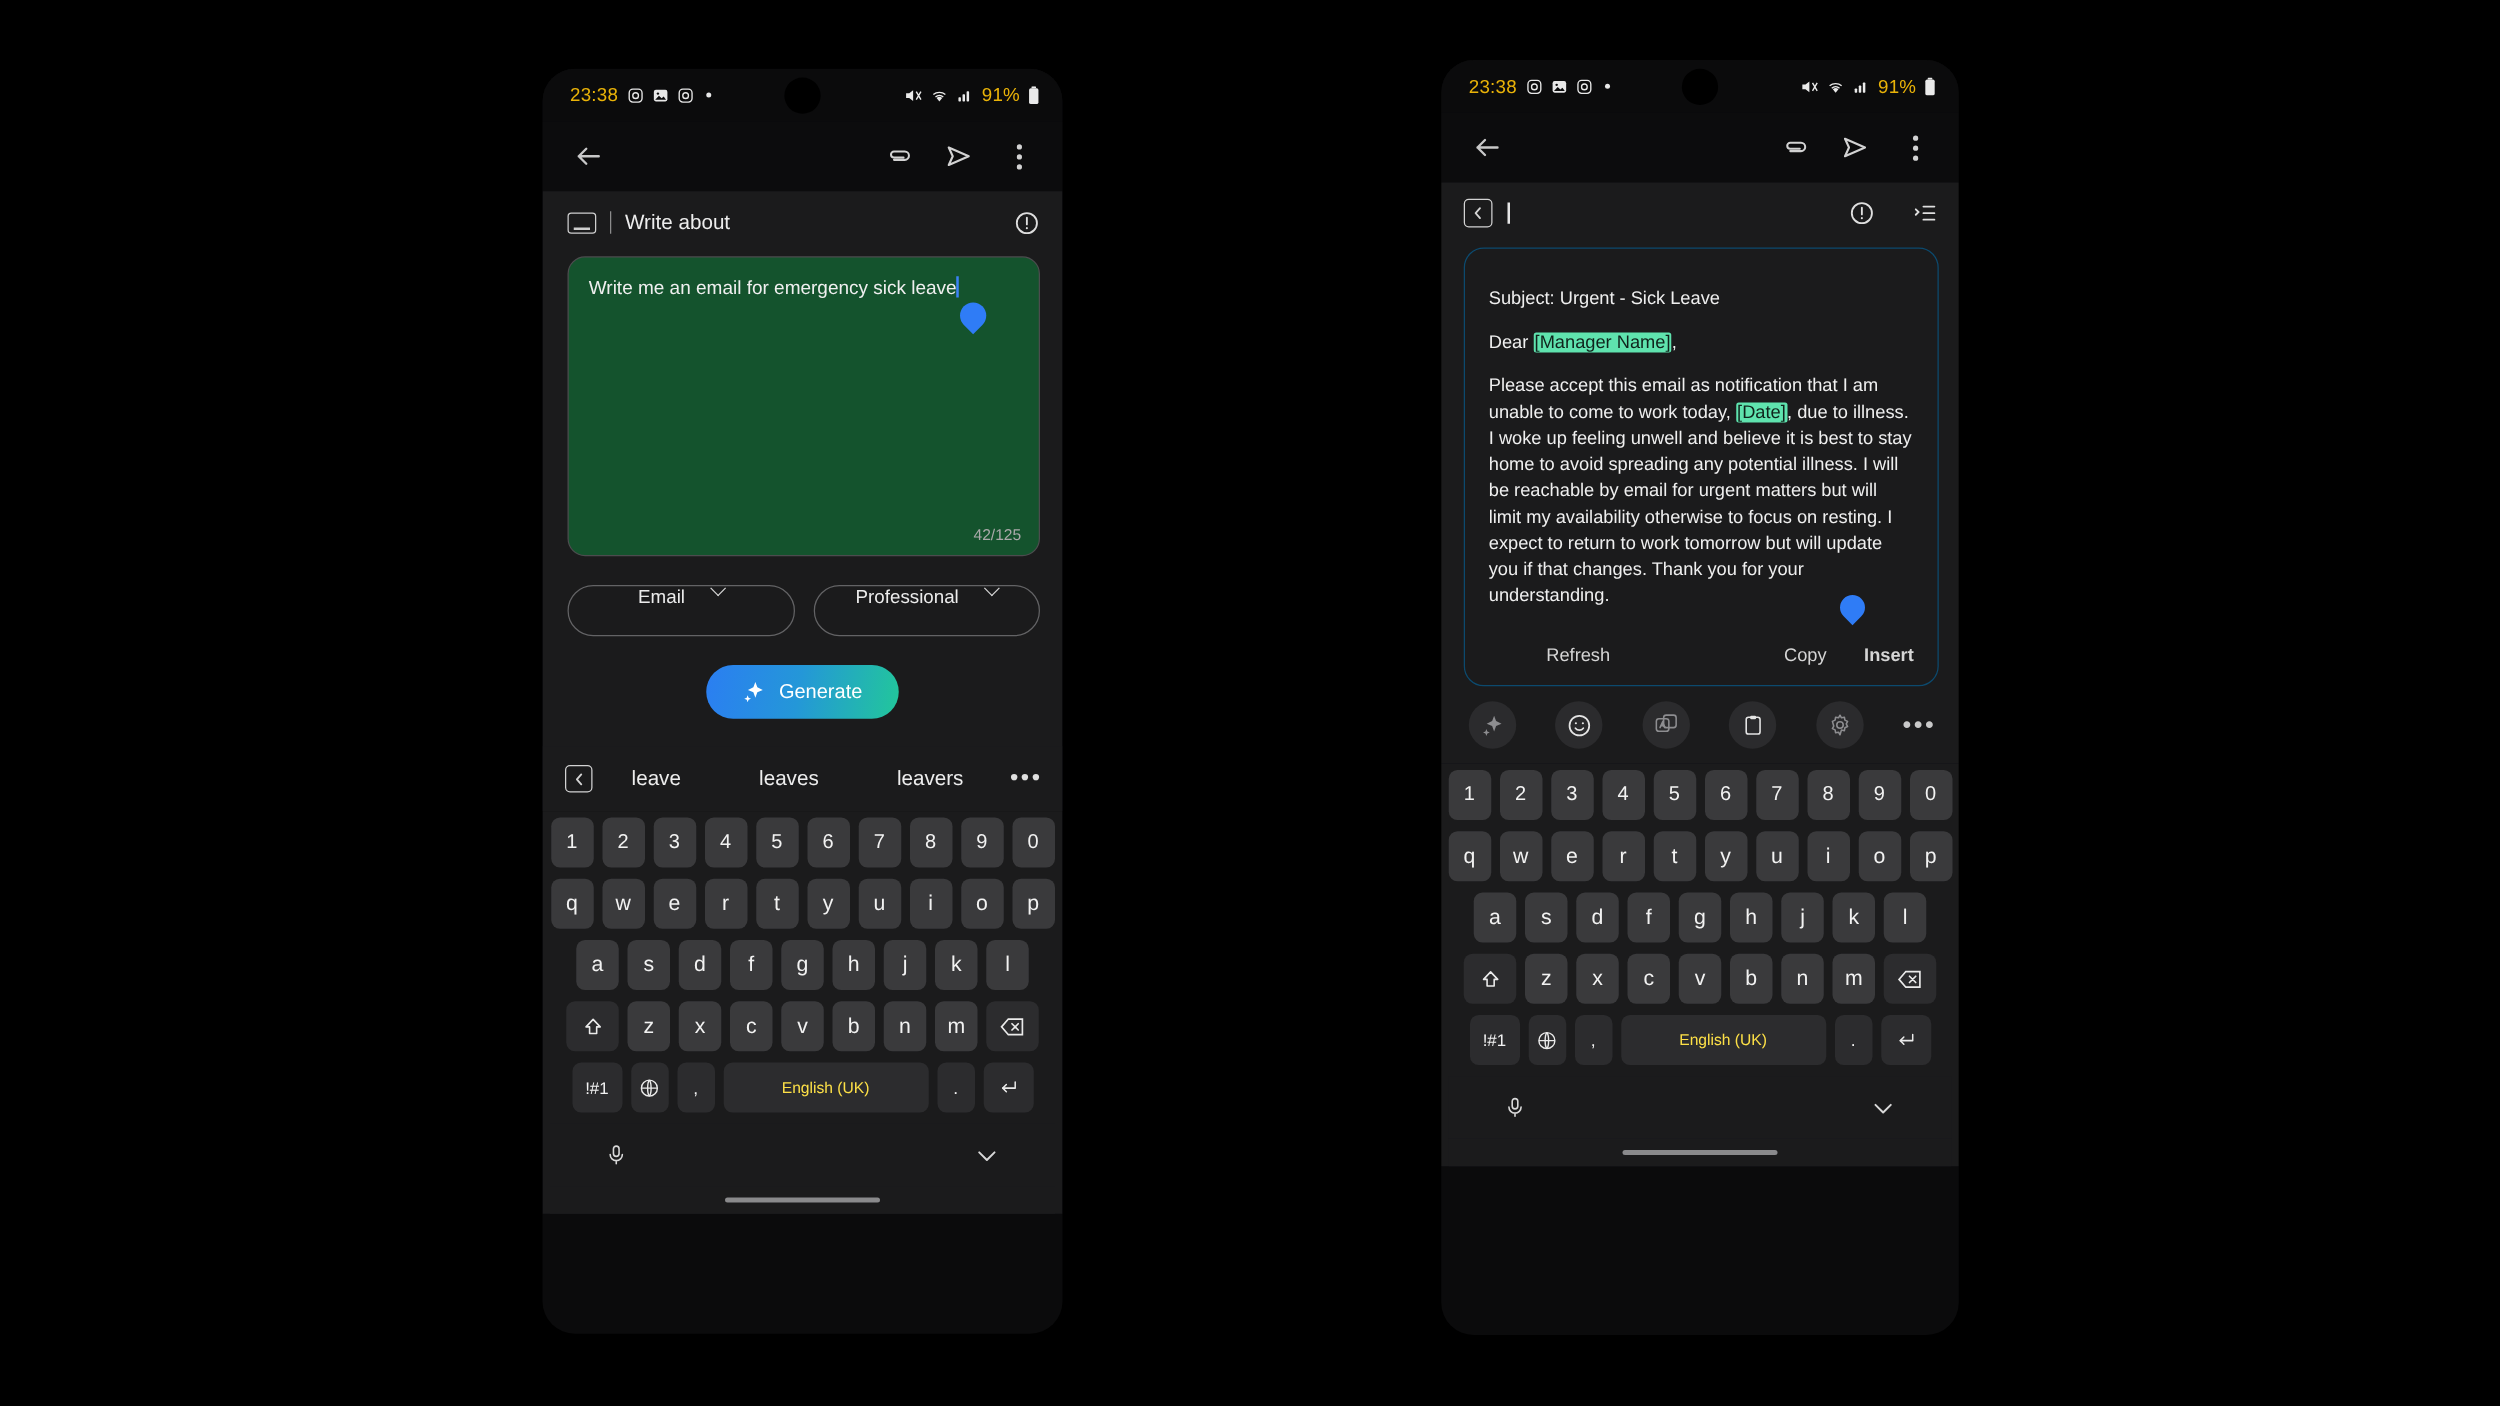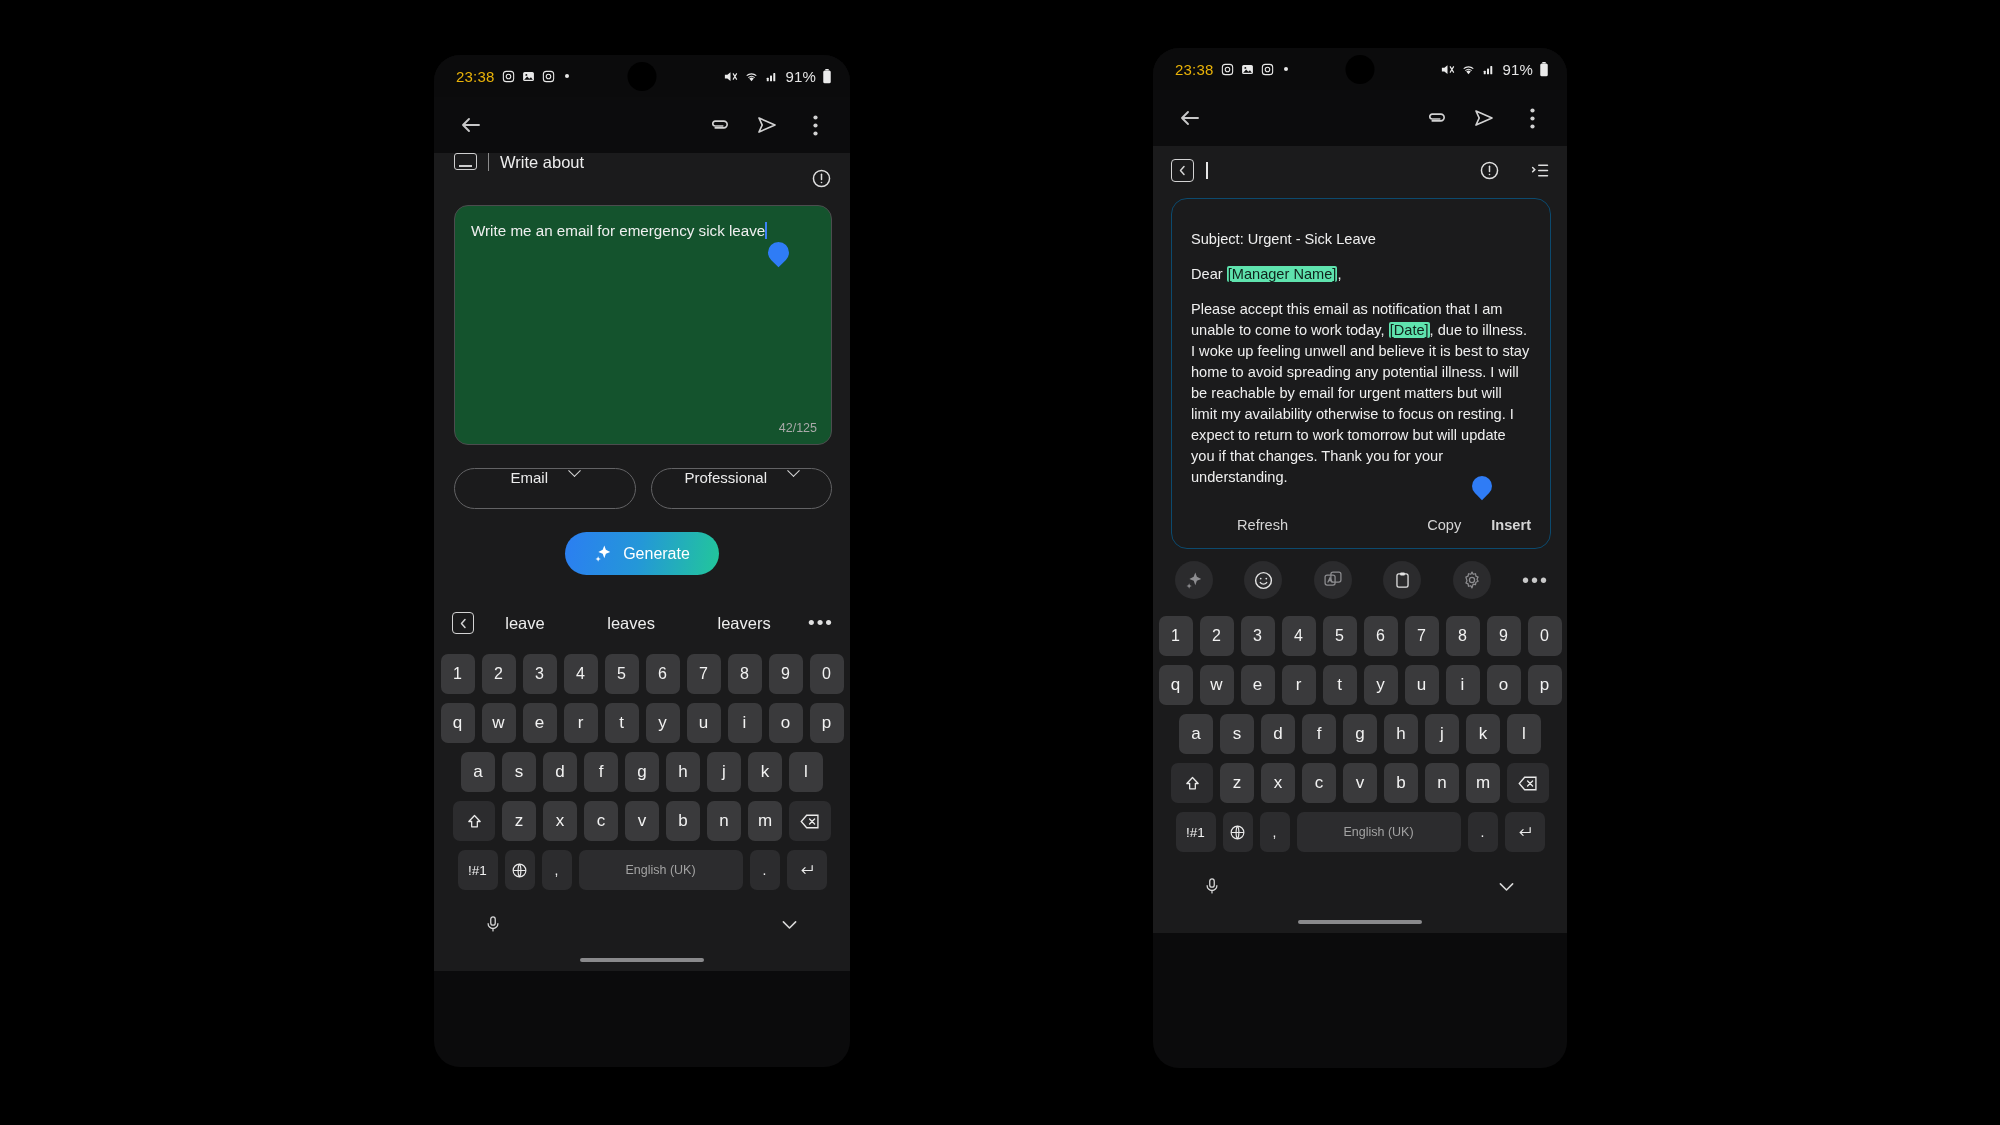--- a/index.html
+++ b/index.html
@@ -31,21 +31,21 @@
     align-items: center;
     justify-content: space-between;
     padding: 0 18px 0 22px;
     background: #0b0b0c;
     flex: none;
   }
   .sb-left { display: flex; align-items: center; gap: 7px; }
   .sb-right { display: flex; align-items: center; gap: 6px; }
   .sb-time { color: #eab308; font-size: 15px; letter-spacing: .2px; }
   .sb-dot { width: 4px; height: 4px; border-radius: 50%; background: #e8e8e8; display:inline-block; margin-left:3px;}
-  .sb-pct { color: #e5e5e5; font-size: 15px; letter-spacing: .2px; }
+  .sb-pct { color: #eab308; font-size: 15px; letter-spacing: .2px; }
   .notch {
     position: absolute; left: 50%; transform: translateX(-50%);
     top: 7px; width: 29px; height: 29px; border-radius: 50%;
     background: #000;
   }
   .icn { display: inline-flex; align-items: center; justify-content: center; }
 
   
   .apptoolbar {
     height: 56px;
@@ -56,21 +56,21 @@
   }
   .apptoolbar .spacer { flex: 1; }
   .tb-btn { display:inline-flex; align-items:center; justify-content:center; width: 34px; height: 34px; }
   .tb-gap { width: 14px; }
 
   
   .panel { background: #1b1b1c; flex: none; }
 
   
   .wa-row {
-    display: flex; 
+    display: flex; align-items: center;
     height: 50px; padding: 0 18px 0 20px; gap: 11px;
   }
   .wa-kb {
     width: 23px; height: 17px; border: 1.6px solid #cfcfcf; border-radius: 3px;
     display: flex; align-items: flex-end; justify-content: center; padding-bottom: 2px;
   }
   .wa-kb i { display:block; width: 13px; height: 2px; background: #cfcfcf; }
   .wa-div { width: 1px; height: 18px; background: #8c8c8c; }
   .wa-title { color: #ededed; font-size: 16.5px; flex: 1; }
 
@@ -140,21 +140,21 @@
   
   .kb { background: #1b1b1c; padding: 5px 6px 0; flex: none; }
   .kbrow { display: flex; justify-content: center; gap: 7px; margin-bottom: 9px; }
   .key {
     background: #3a3a3c; border-radius: 7px; color: #f2f2f2;
     display: flex; align-items: center; justify-content: center;
     font-size: 17px; height: 40px; width: 34px; flex: none;
   }
   .key.num { font-size: 16px; }
   .key.wide { width: 42px; background: #2c2c2e; }
-  .key.space { width: 164px; background: #2c2c2e; font-size: 12.5px; color: #a3a3a3; }
+  .key.space { width: 164px; background: #2c2c2e; font-size: 12.5px; color: #fde047; }
   .key.small { width: 30px; background: #2c2c2e; font-size: 14px; }
   .key.sym { width: 40px; background: #2c2c2e; font-size: 13.5px; }
   .kbrow.letters2 { padding: 0 17px; }
   .kbbottom {
     display: flex; align-items: center; justify-content: space-between;
     height: 50px; padding: 0 44px; background: #1b1b1c;
   }
   .gesturebar {
     height: 22px; background: #1b1b1c; display:flex; align-items:center; justify-content:center;
   }

